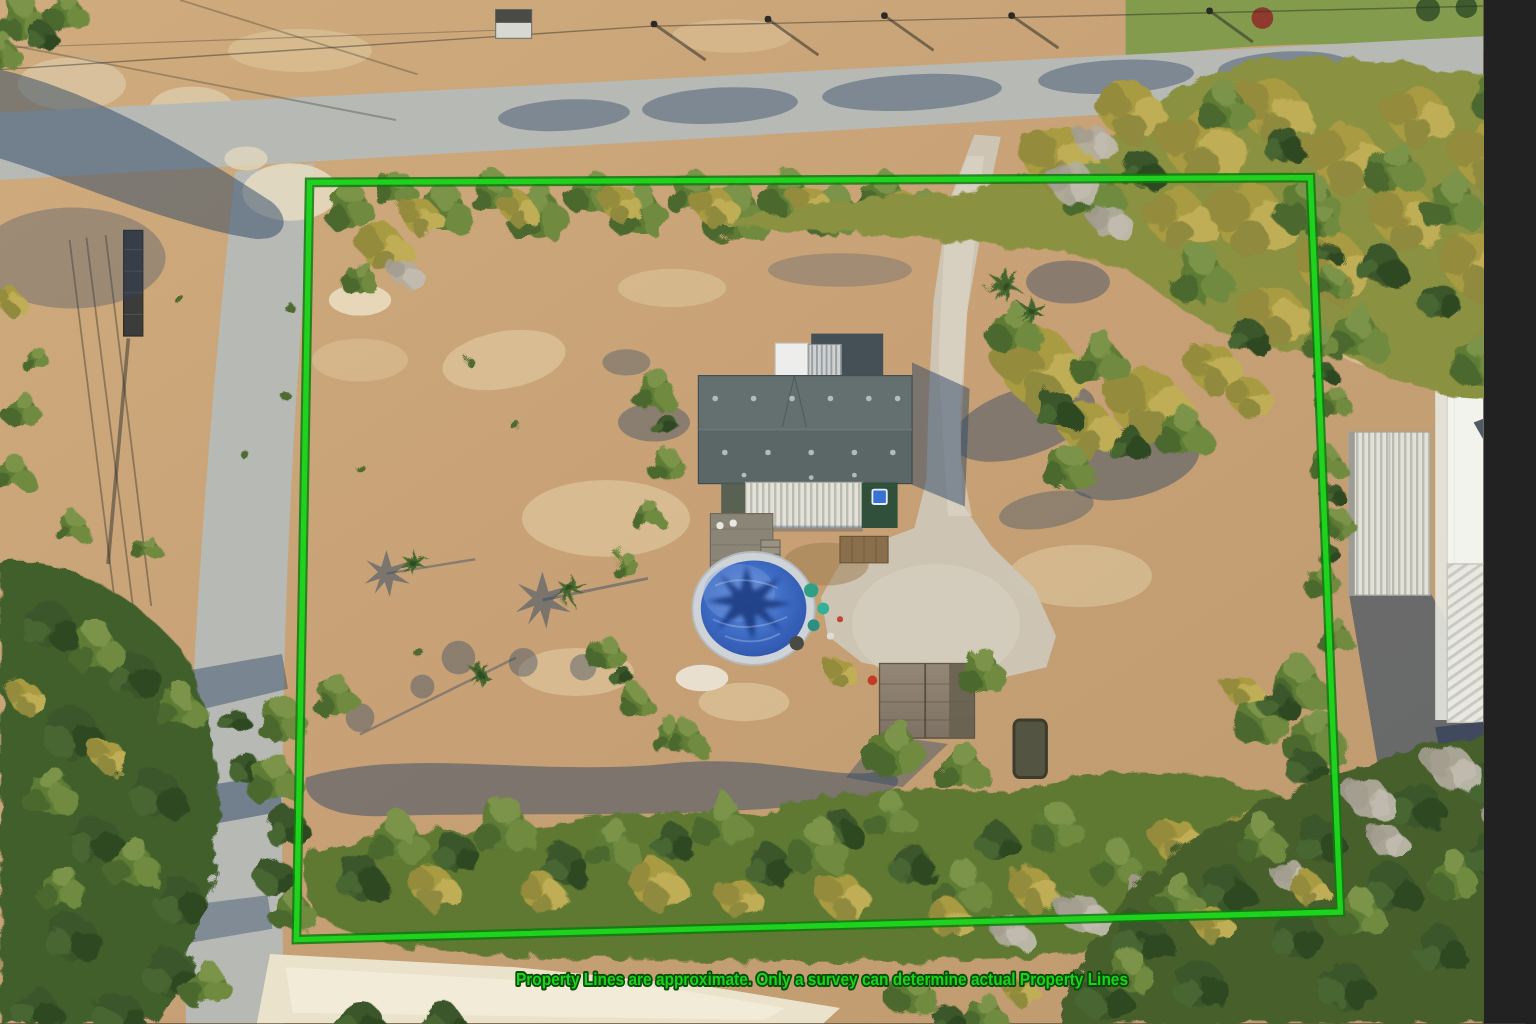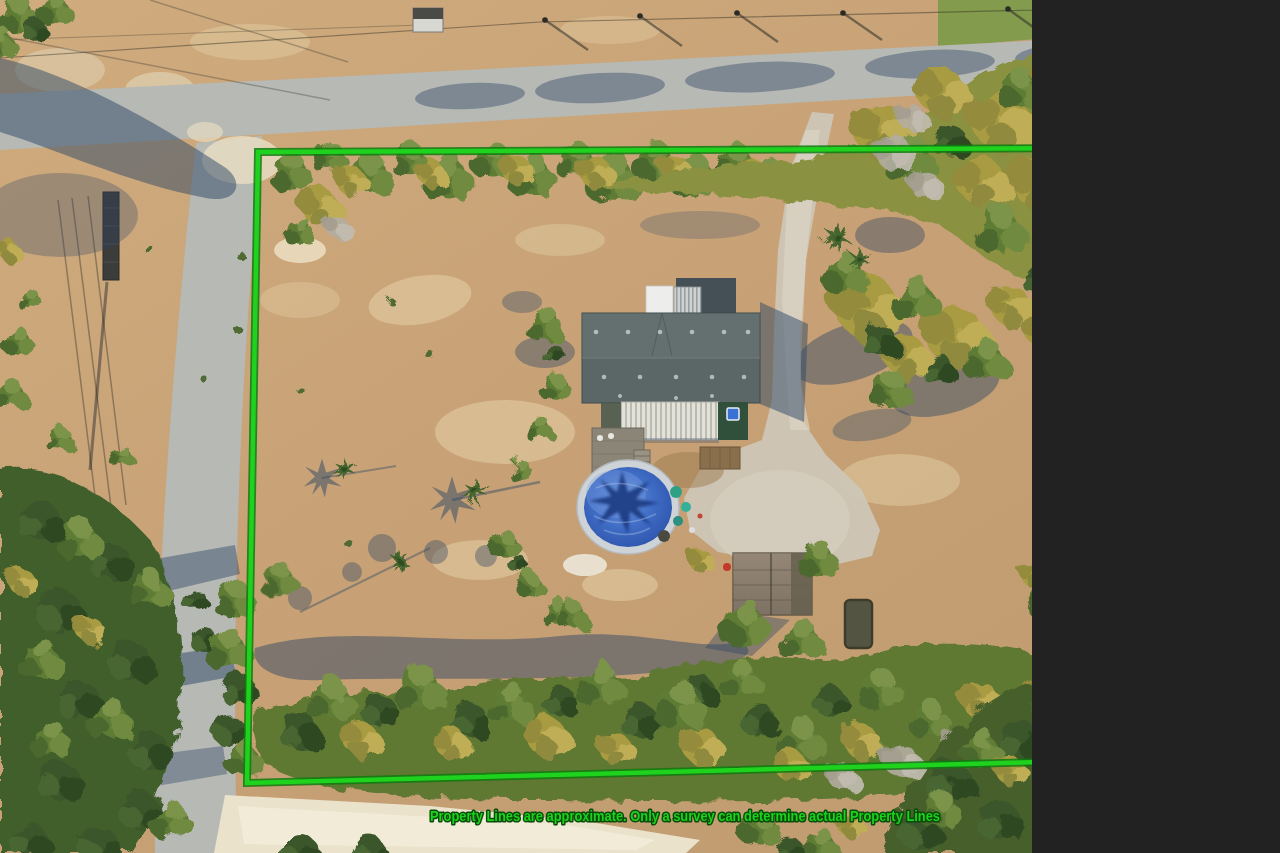--- a/index.html
+++ b/index.html
@@ -1,16 +1,16 @@
 <!DOCTYPE html>
 <html><head>
 <meta charset="utf-8">
 <style>
   html,body{margin:0;padding:0;background:#222;}
-  .stage{position:relative;width:1032px;height:853px;overflow:hidden;background:#c9a478;}
+  .stage{position:relative;width:1236px;height:853px;overflow:hidden;background:#c9a478;}
   .stage svg{display:block;}
   text.disclaimer{
     font-family:"Liberation Sans","DejaVu Sans",sans-serif;
     font-weight:700;
     font-size:14.5px;
     paint-order:stroke fill;
     stroke-linejoin:round;
   }
 </style>
 </head>

